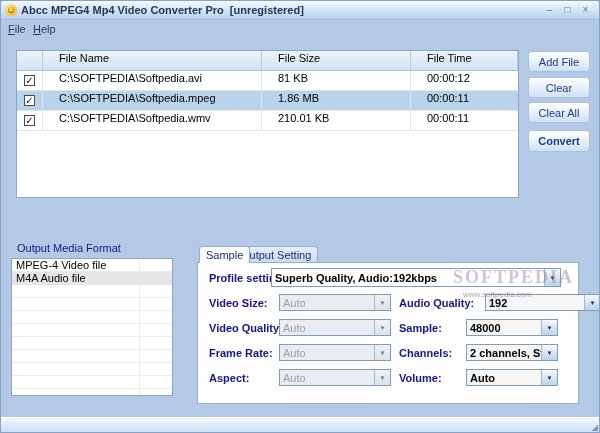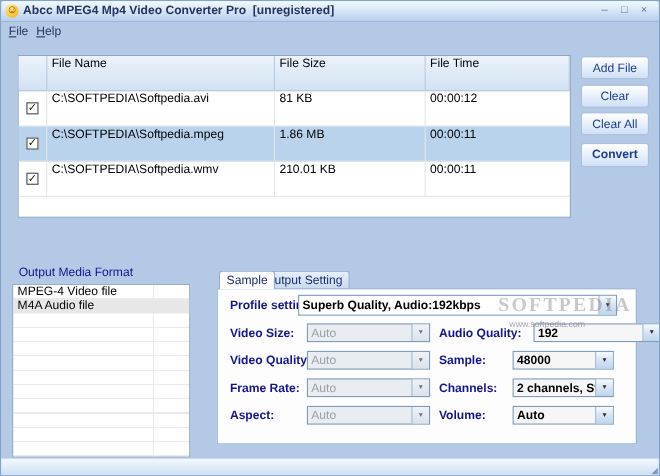--- a/index.html
+++ b/index.html
@@ -19,41 +19,41 @@
   .wtitle{position:absolute;left:20px;top:3px;font-weight:bold;color:#24355f;white-space:pre;}
   .wc{position:absolute;top:3px;width:17px;height:12px;text-align:center;line-height:12px;
     font-size:10px;color:#63779a;cursor:default;}
   
   .menubar{position:absolute;top:19px;left:0;right:0;height:18px;}
   .menuitem{position:absolute;top:2px;color:#283463;padding:1px 3px;}
   .u{text-decoration:underline;}
   
   .ftable{position:absolute;left:15px;top:49px;width:503px;height:148px;
     background:#fff;border:1px solid #8aa6c4;box-sizing:border-box;}
-  .frow{display:flex;height:32px;box-sizing:border-box;border-bottom:1px solid #e2e6ea;}
+  .frow{display:flex;height:20px;box-sizing:border-box;border-bottom:1px solid #e2e6ea;gap:12px;}
   .fhead{background:linear-gradient(180deg,#ecf3fb,#d2e2f3);border-bottom:1px solid #a9c1d9;}
   .fcell{box-sizing:border-box;border-right:1px solid #e2e6ea;padding:1px 4px;
     white-space:nowrap;overflow:hidden;line-height:13px;}
   .fhead .fcell{border-right:1px solid #b6cbdf;}
   .c0{width:26px;display:flex;align-items:center;justify-content:center;padding:0;}
   .c1{width:207px;}
   .c2{width:137px;}
   .c3{flex:1;border-right:none;}
   .frow.selected{background:#b9d3ec;}
   .cb{width:11px;height:11px;box-sizing:border-box;background:#fff;border:1px solid #4a4a4a;
     font-size:10px;line-height:9px;text-align:center;color:#101010;}
   
   .btn{position:absolute;left:527px;width:62px;height:21px;box-sizing:border-box;
     border:1px solid #aac1de;border-radius:3px;color:#1e3c8c;
     background:linear-gradient(180deg,#ffffff,#eaf2fc 45%,#cfe0f4);
     display:flex;align-items:center;justify-content:center;cursor:default;text-align:center;}
   .btn.bold{font-weight:bold;}
   
   .oflabel{position:absolute;left:16px;top:241px;font-weight:normal;color:#15158a;}
-  .lb{position:absolute;left:10px;top:257px;width:162px;height:158px;box-sizing:border-box;
+  .lb{position:absolute;left:10px;top:257px;width:162px;height:138px;box-sizing:border-box;
     background:#fff;border:1px solid #8aa6c4;
     background-image:repeating-linear-gradient(180deg,#fff 0px,#fff 12px,#e9ecef 12px,#e9ecef 13px);}
   .lb::after{content:"";position:absolute;left:127px;top:0;bottom:0;width:1px;background:#e9ecef;}
   .lb-item{height:13px;line-height:13px;padding:0 4px;white-space:nowrap;overflow:hidden;position:relative;z-index:2;}
   .lb-item.selected{background:#e7e7e7;}
   
   .tab{position:absolute;top:245px;height:16px;line-height:16px;padding:0 6px;box-sizing:border-box;
     color:#1c2f6e;border:1px solid #92b0d4;border-bottom:none;border-radius:3px 3px 0 0;}
   .tab.active{background:#fdfdfd;height:17px;z-index:3;}
   .tab.inactive{background:linear-gradient(180deg,#e7effa,#c9daf0);}

